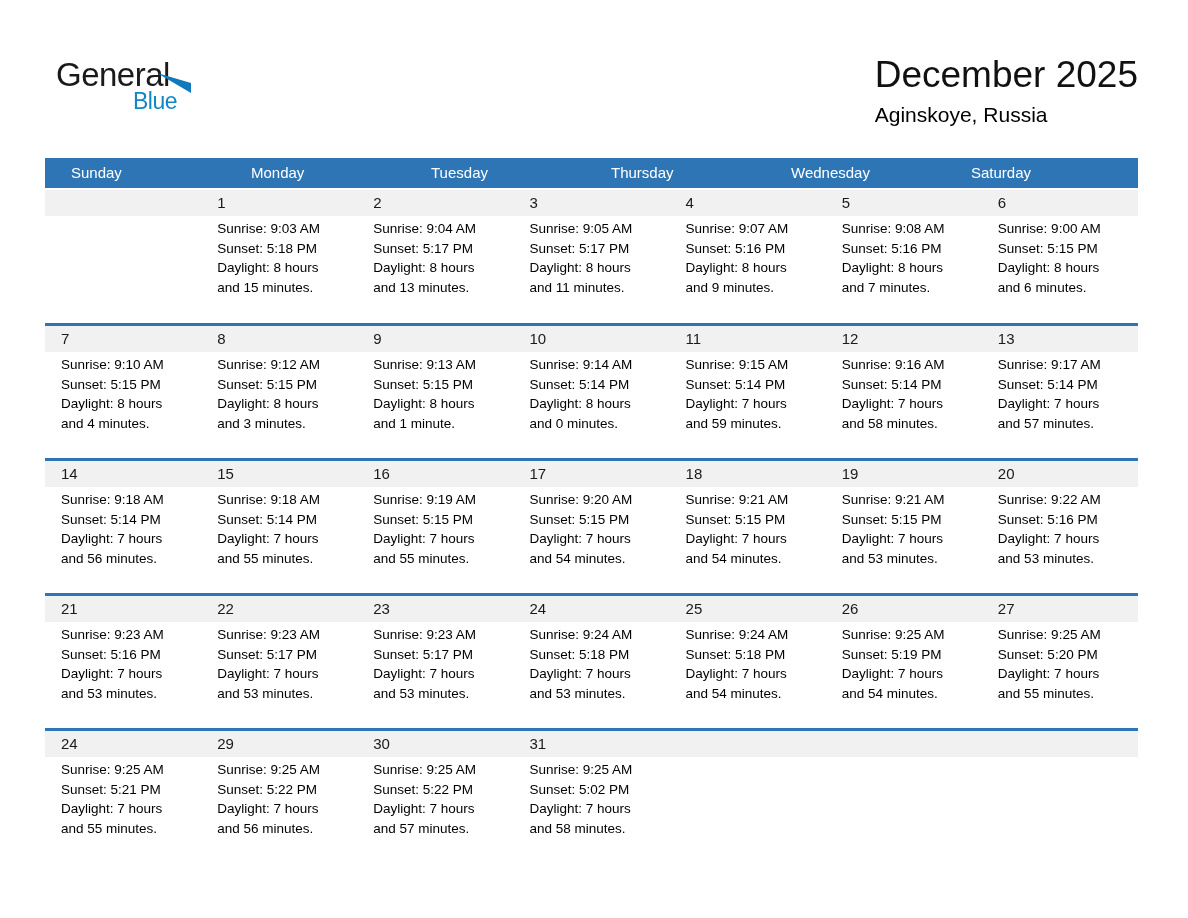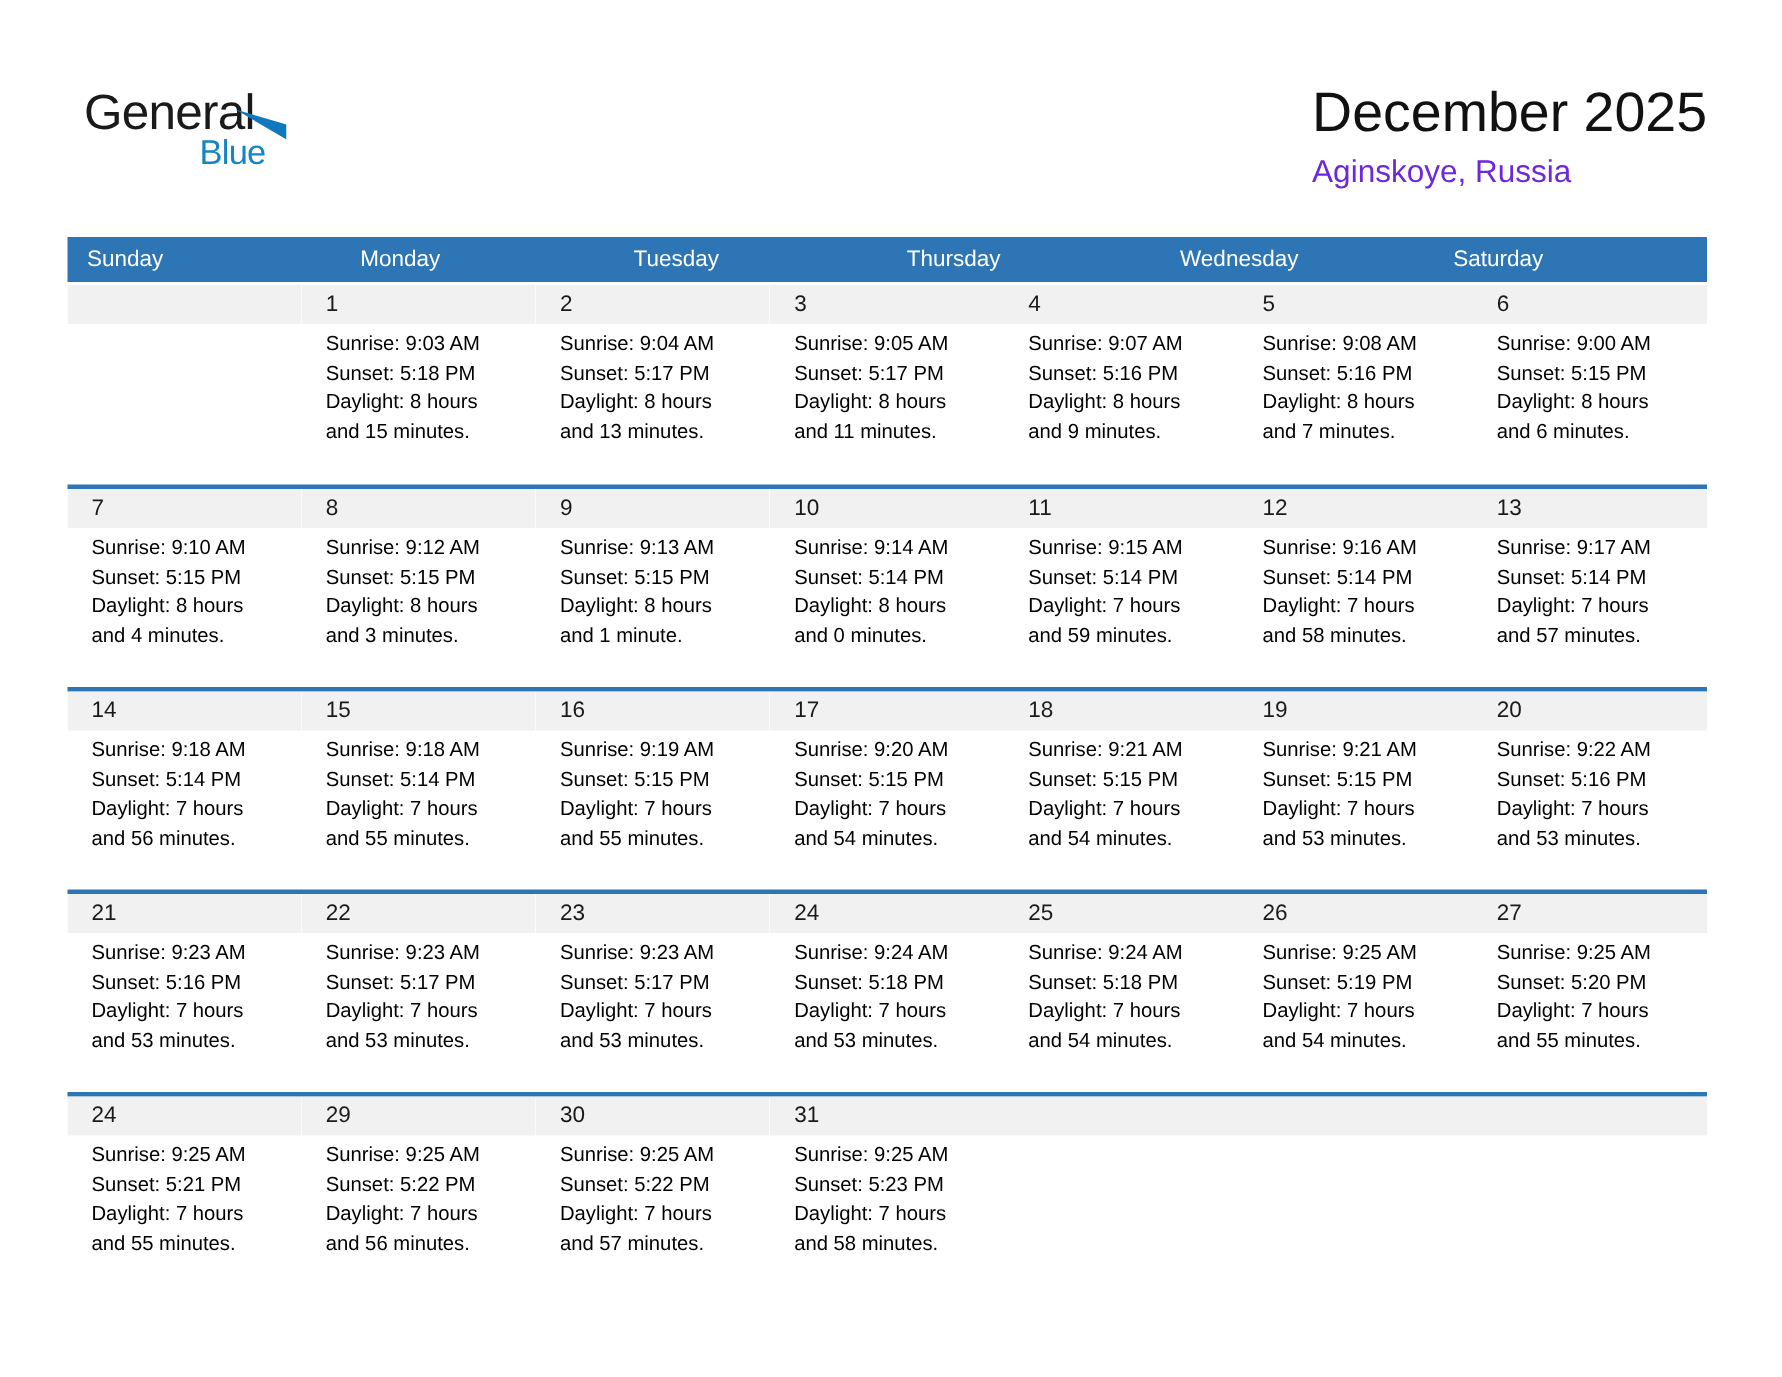--- a/index.html
+++ b/index.html
@@ -18,25 +18,25 @@
     font-size:33px;line-height:34px;color:#1a1a1a;letter-spacing:-0.5px;
   }
   .logo-triangle{position:absolute;left:101px;top:15px;}
   .logo-blue{
     position:absolute;left:77px;top:26px;
     font-size:23px;line-height:34px;color:var(--logo-blue);letter-spacing:-0.5px;
   }
   
   .titles{position:absolute;right:50px;top:52px;}
   .page-title{margin:0;font-size:37px;font-weight:400;color:#111;line-height:46px;}
-  .page-subtitle{margin:4px 0 0 0;font-size:21px;font-weight:400;color:#6d28d9;line-height:26px;}
+  .page-subtitle{margin:4px 0 0 0;font-size:21px;font-weight:400;color:#000000;line-height:26px;}
   
   .calendar{position:absolute;left:45px;top:158px;width:1093px;}
   .weekday-header{
-    display:flex;height:30px;background:var(--accent);
+    display:flex;height:30px;background:var(--accent);padding-left:13px;
   }
   .weekday-cell{
     flex:1 1 0;min-width:0;
     color:#fff;font-size:15px;line-height:30px;
     padding-left:13px;box-sizing:border-box;
     white-space:nowrap;overflow:hidden;
   }
   .week{
     display:flex;height:135px;box-sizing:border-box;
     border-top:3px solid var(--accent);
@@ -366,21 +366,21 @@
               <div>Sunrise: 9:25 AM</div>
               <div>Sunset: 5:22 PM</div>
               <div>Daylight: 7 hours</div>
               <div>and 57 minutes.</div>
             </div>
           </div>
           <div class="day-cell">
             <div class="daybar">31</div>
             <div class="details">
               <div>Sunrise: 9:25 AM</div>
-              <div>Sunset: 5:23 PM</div>
+              <div>Sunset: 5:02 PM</div>
               <div>Daylight: 7 hours</div>
               <div>and 58 minutes.</div>
             </div>
           </div>
           <div class="day-cell">
             <div class="daybar"></div>
           </div>
           <div class="day-cell">
             <div class="daybar"></div>
           </div>

